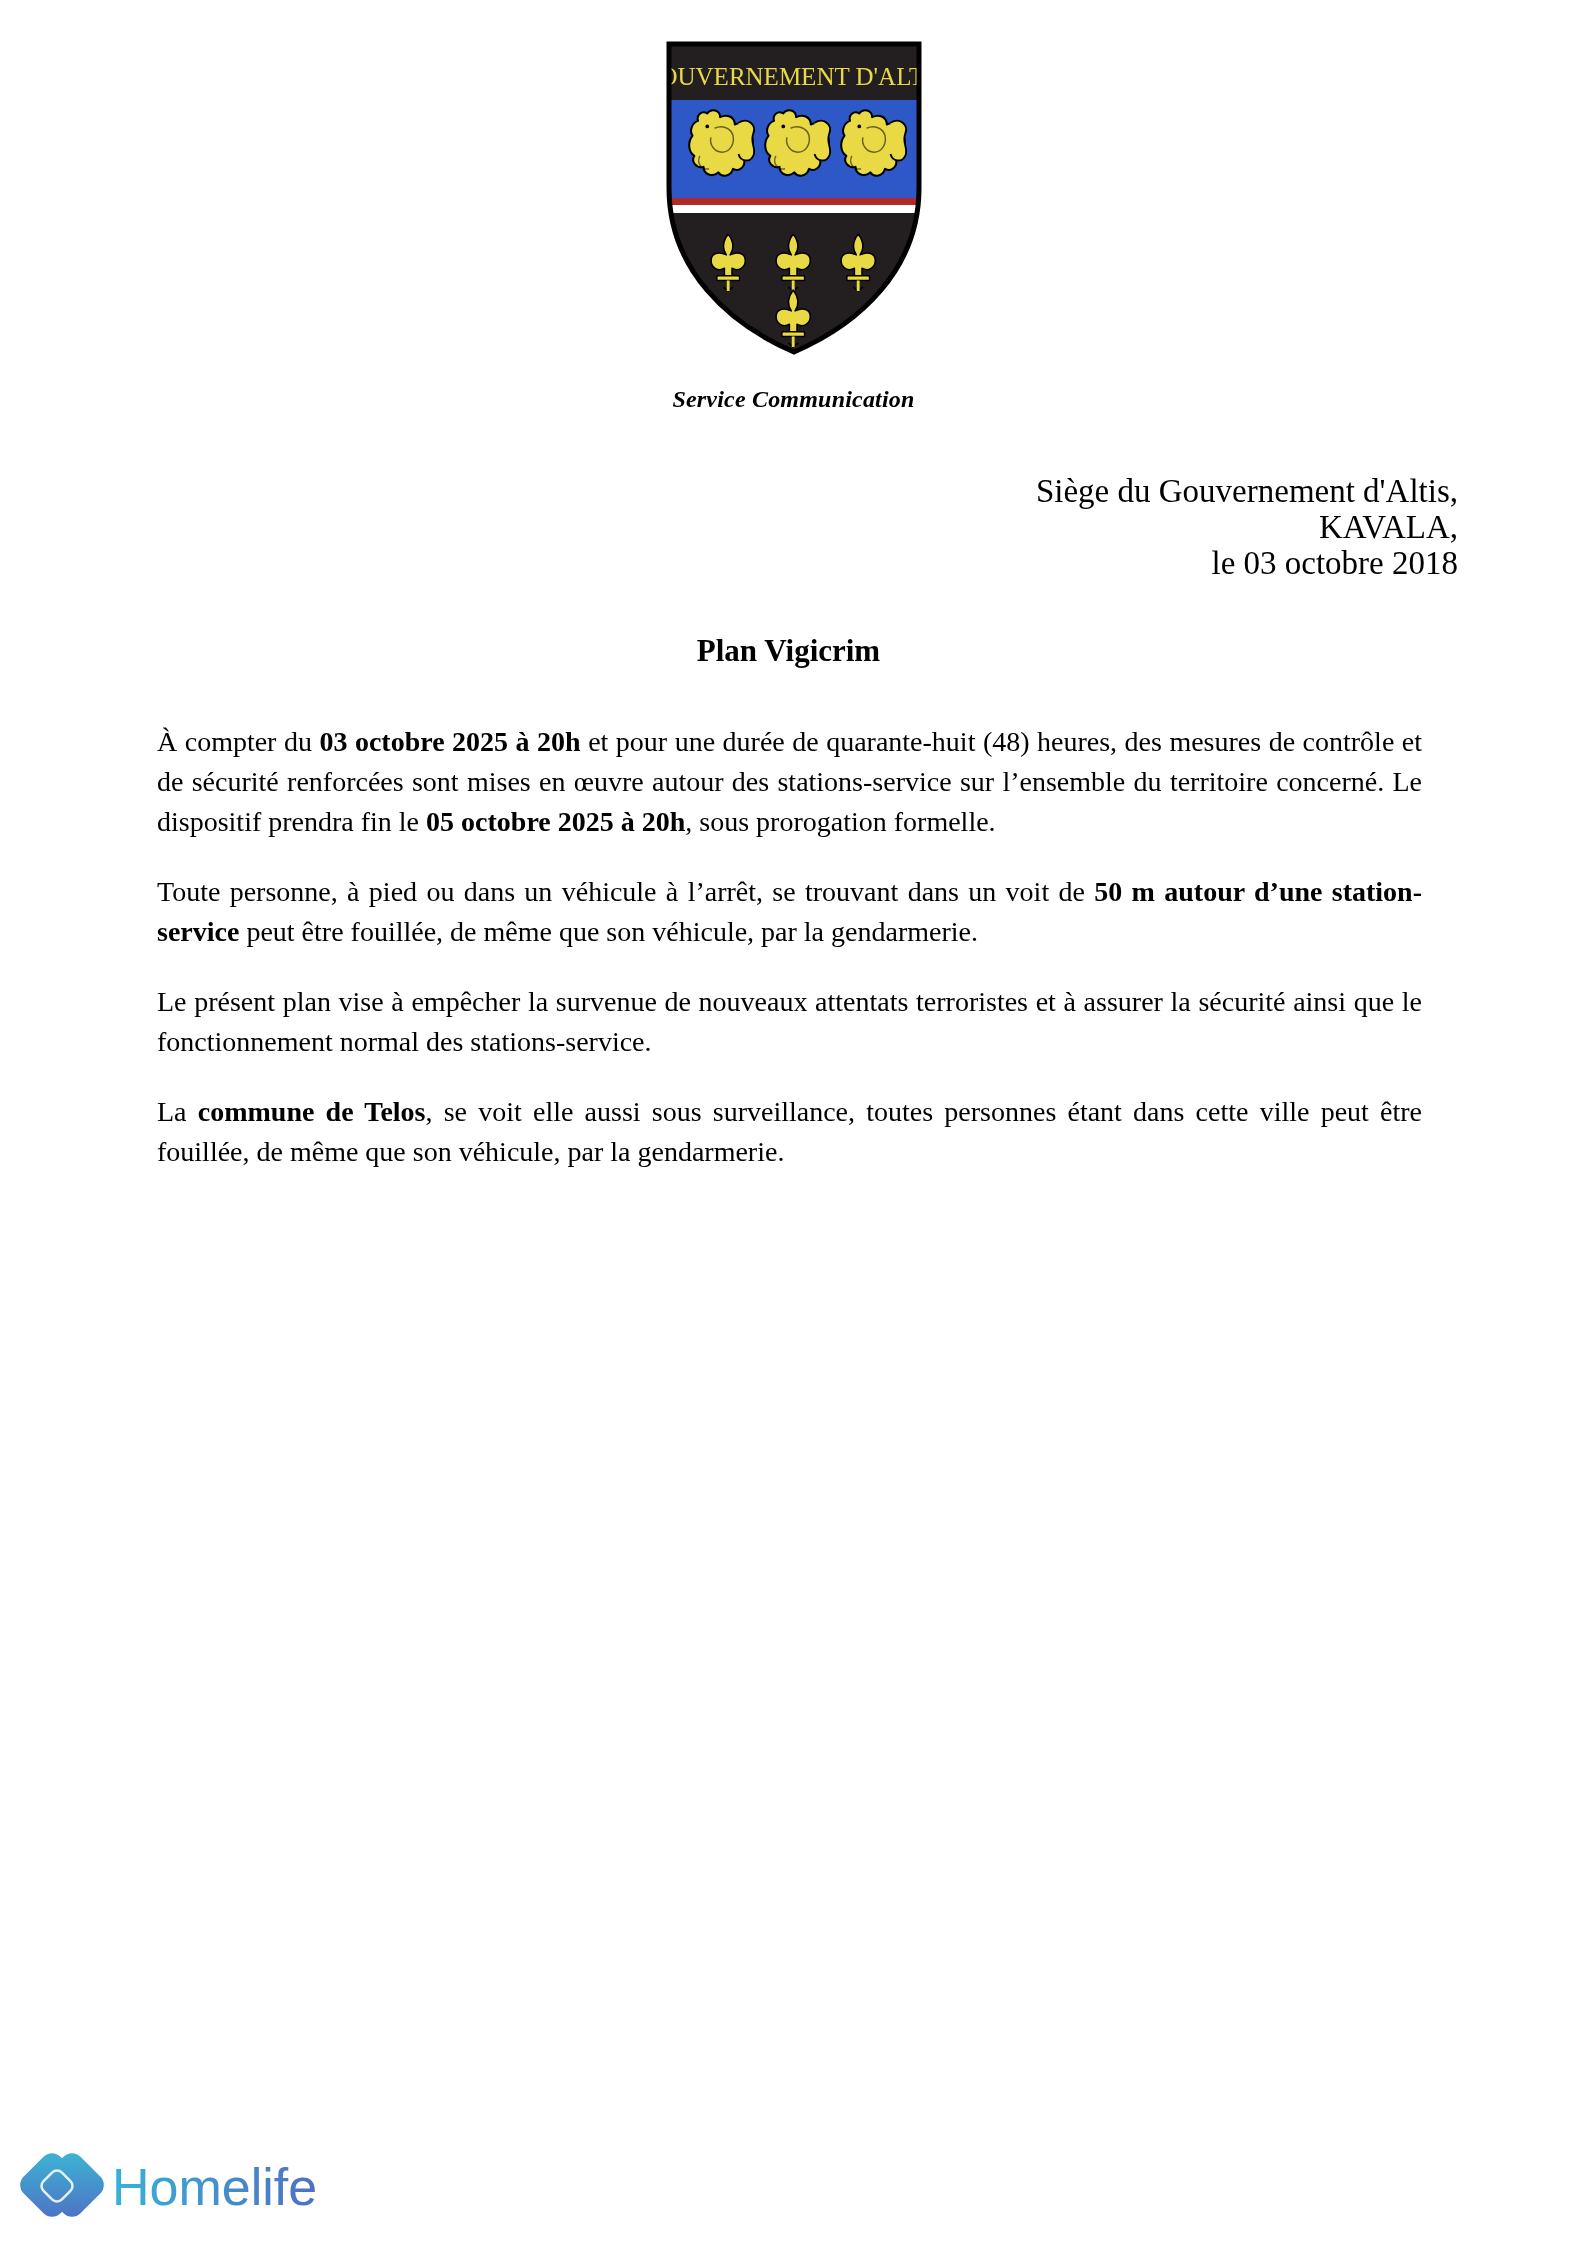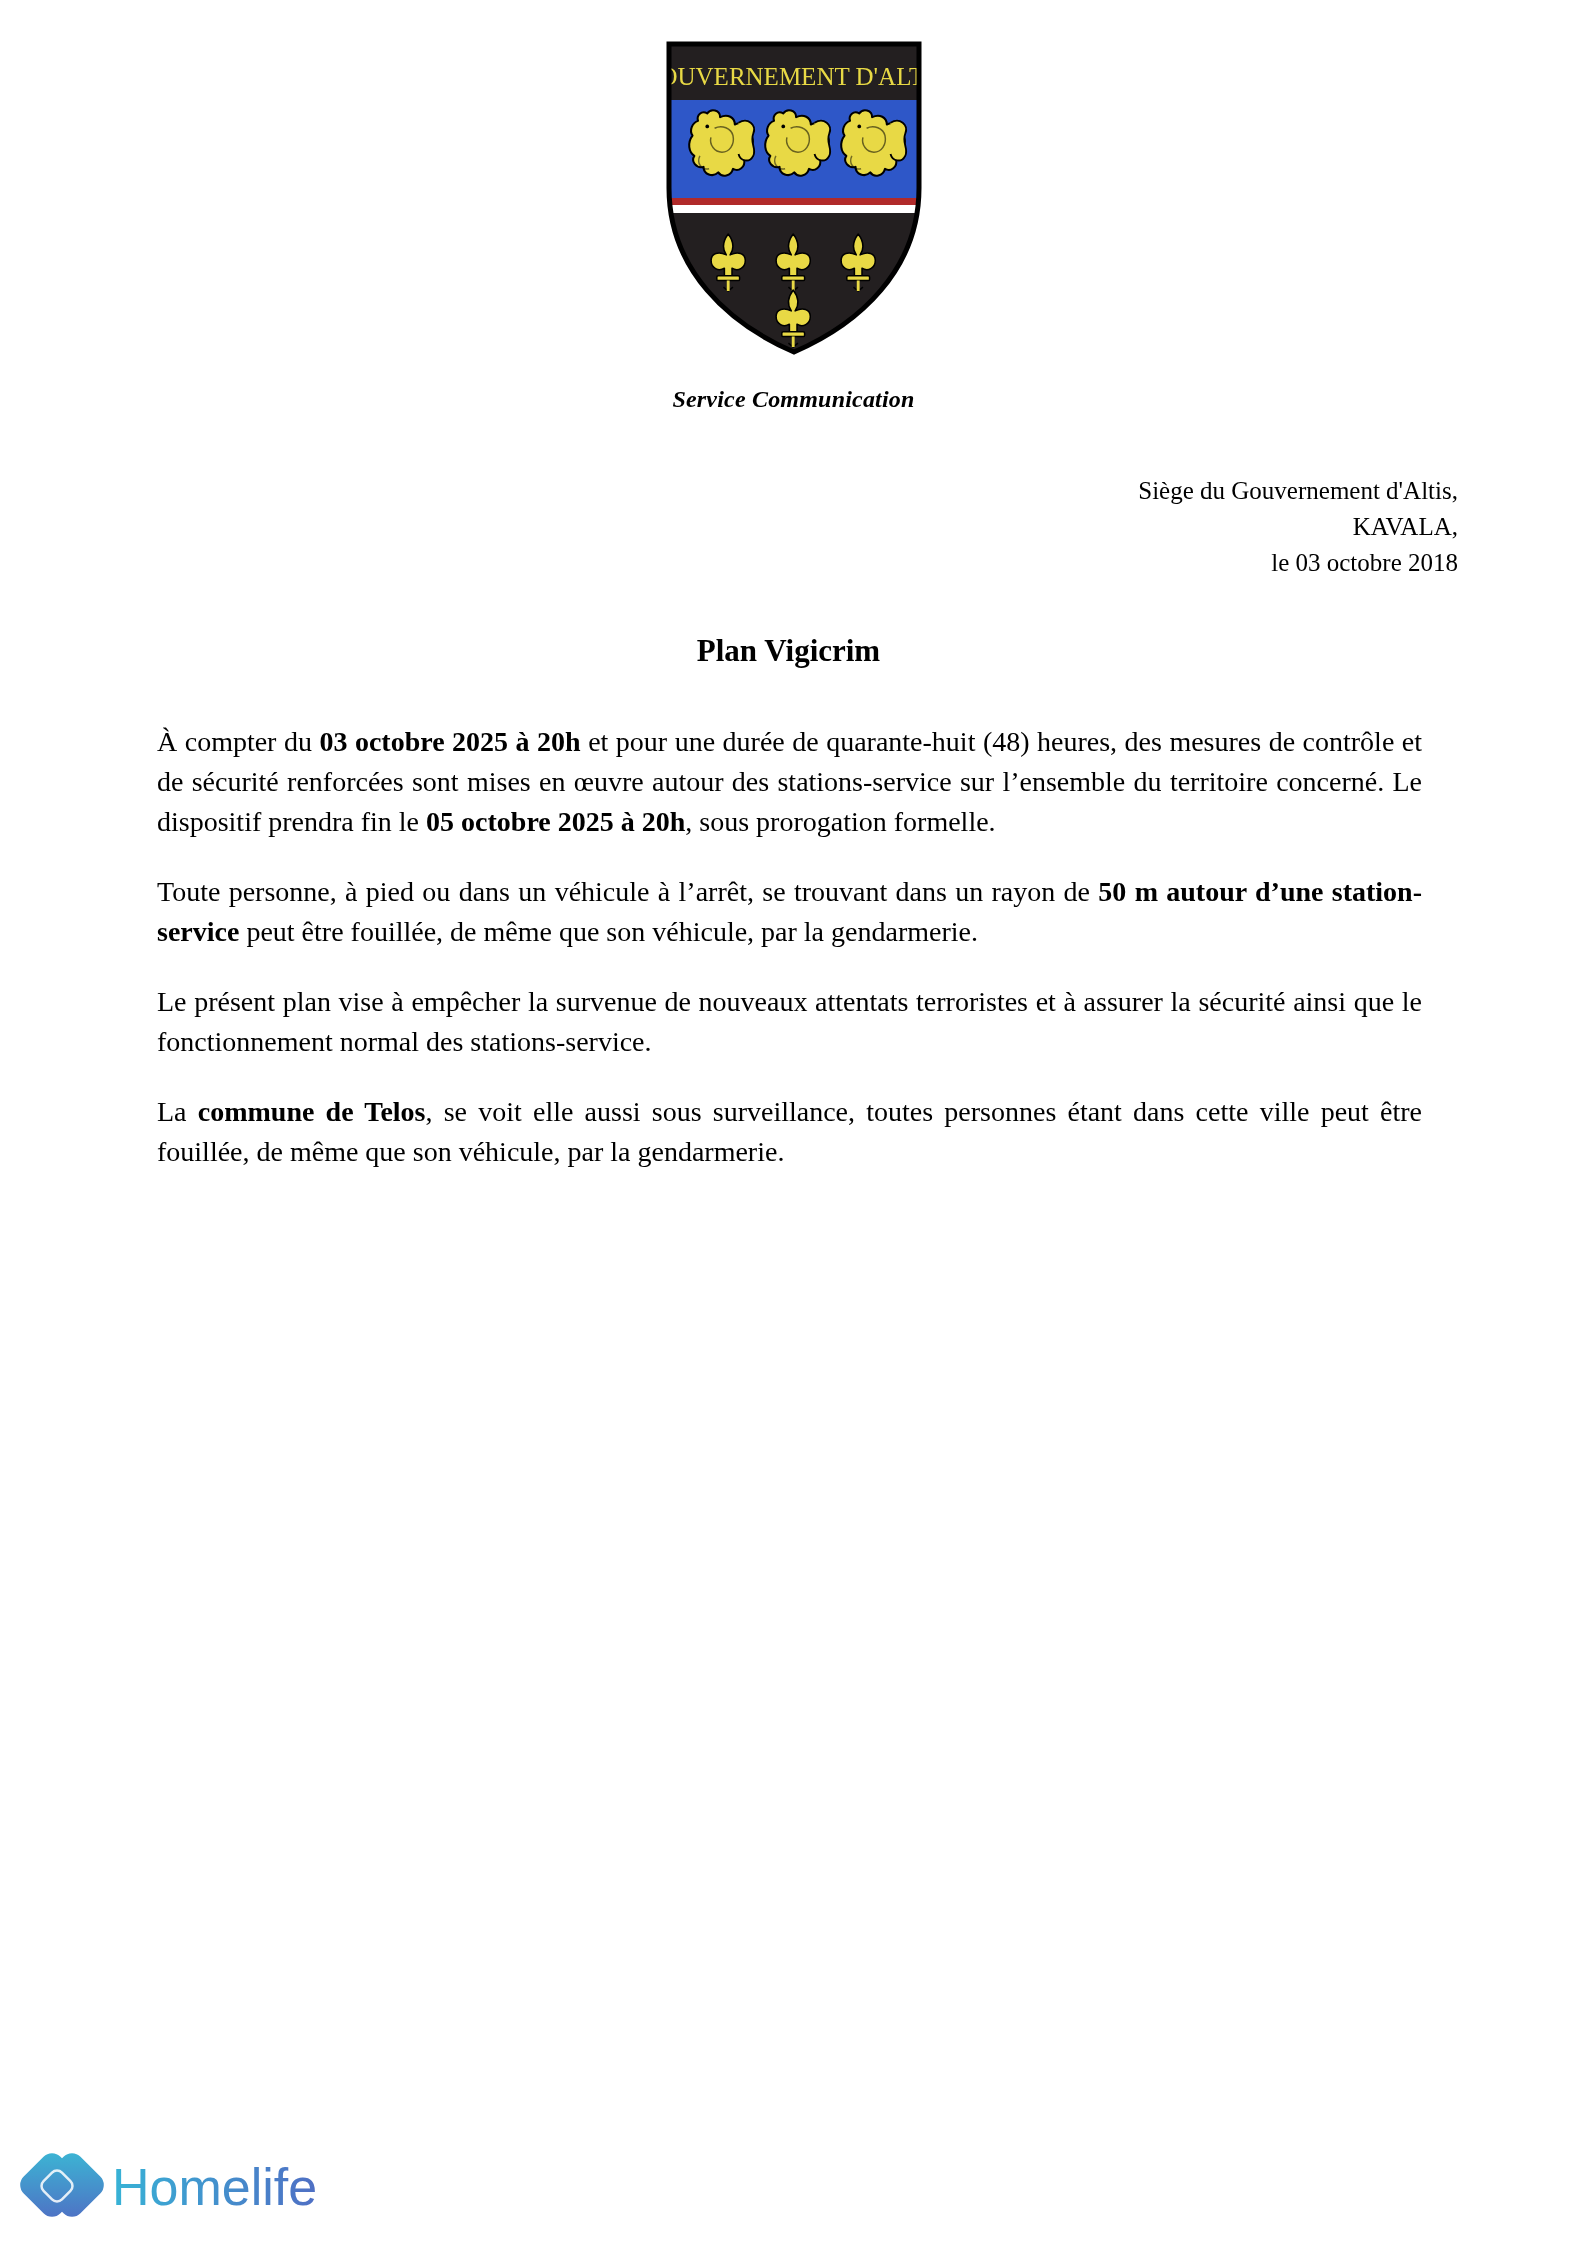--- a/index.html
+++ b/index.html
@@ -39,21 +39,21 @@
     letter-spacing: 0.2px;
     color: #000;
   }
 
   
   .address-block {
     position: absolute;
     top: 473px;
     right: 129px;
     text-align: right;
-    font-size: 25px;
+    font-size: 33px;
     line-height: 36px;
   }
   .address-block div { white-space: nowrap; }
 
   
   .doc-title {
     position: absolute;
     top: 633px;
     left: 0;
     width: 1587px;
@@ -176,21 +176,21 @@
 </div>
 
 <div class="body-wrap">
 
 
   <p class="para">
     <span>À compter du </span><b>03 octobre 2025 à 20h</b><span> et pour une durée de quarante-huit (48) heures, des mesures de contrôle et de sécurité renforcées sont mises en œuvre autour des stations-service sur l’ensemble du territoire concerné. Le dispositif prendra fin le </span><b>05 octobre 2025 à 20h</b><span>, sous prorogation formelle.</span>
   </p>
 
   <p class="para">
-    <span>Toute personne, à pied ou dans un véhicule à l’arrêt, se trouvant dans un rayon de </span><b>50 m autour d’une station-service</b><span> peut être fouillée, de même que son véhicule, par la gendarmerie.</span>
+    <span>Toute personne, à pied ou dans un véhicule à l’arrêt, se trouvant dans un voit de </span><b>50 m autour d’une station-service</b><span> peut être fouillée, de même que son véhicule, par la gendarmerie.</span>
   </p>
 
   <p class="para">Le présent plan vise à empêcher la survenue de nouveaux attentats terroristes et à assurer la sécurité ainsi que le fonctionnement normal des stations-service.</p>
 
   <p class="para">
     <span>La </span><b>commune de Telos</b><span>, se voit elle aussi sous surveillance, toutes personnes étant dans cette ville peut être fouillée, de même que son véhicule, par la gendarmerie.</span>
   </p>
 
 </div>
 

